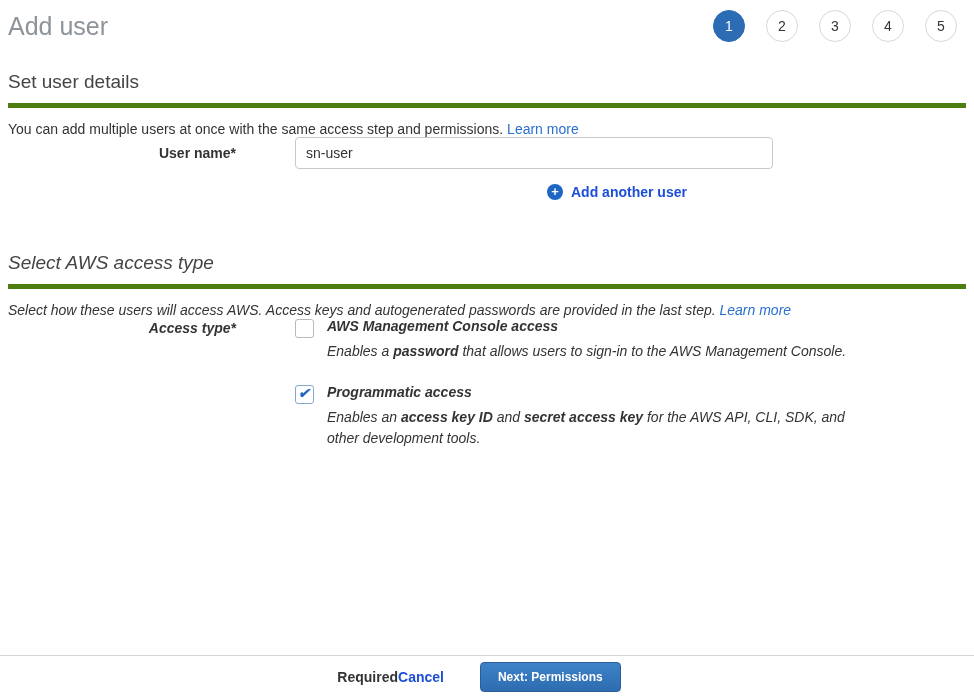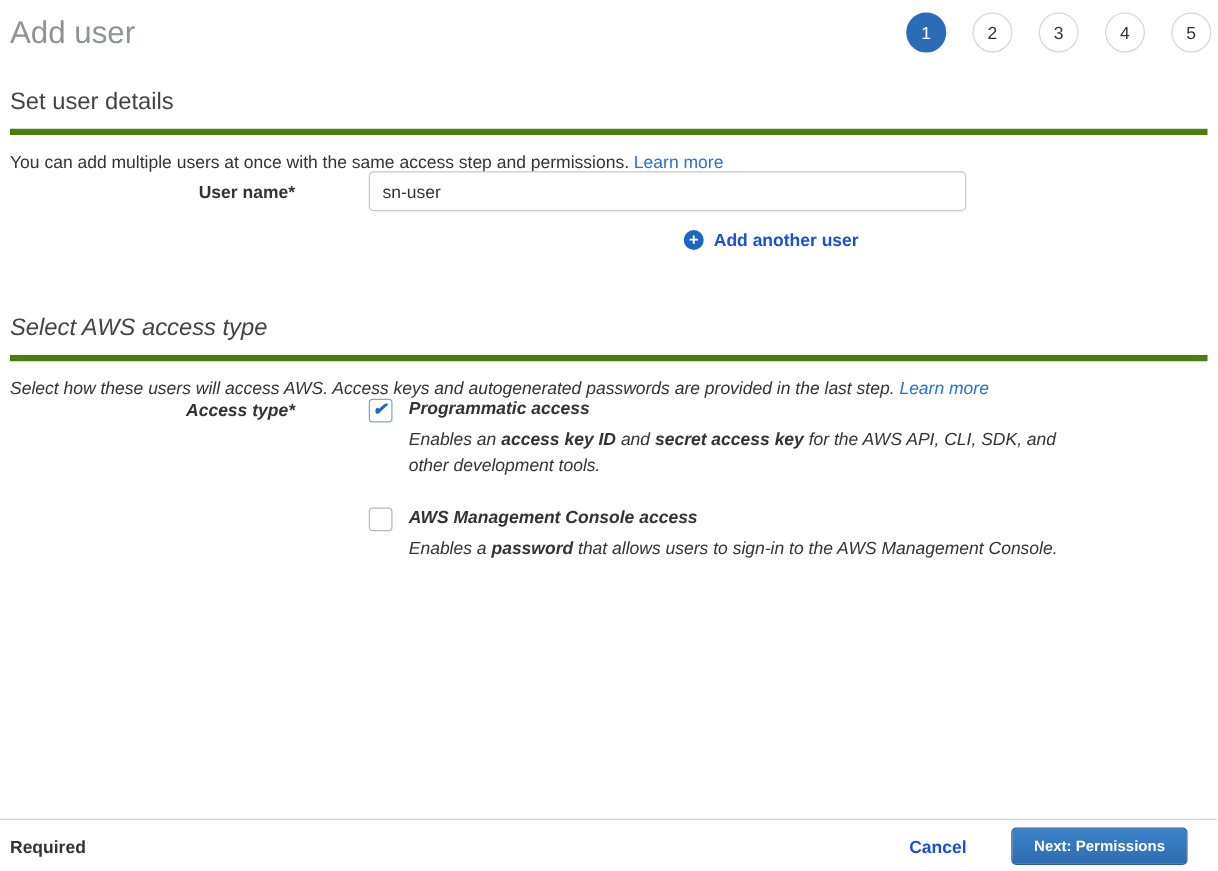--- a/index.html
+++ b/index.html
@@ -12,21 +12,21 @@
     position: relative;
     overflow: hidden;
     font-size: 14px;
   }
 
   
   .header {
     display: flex;
     justify-content: space-between;
     align-items: center;
-    padding: 10px 5px 0 8px;
+    padding: 10px 17px 0 8px;
   }
   .page-title {
     font-size: 25px;
     font-weight: 400;
     color: #8d9398;
     line-height: 1.2;
   }
   .steps { display: flex; gap: 21px; }
   .step-circle {
     width: 32px; height: 32px;
@@ -151,21 +151,21 @@
   
   .footer {
     position: absolute;
     left: 0; bottom: 0;
     width: 974px;
     height: 42px;
     border-top: 1px solid #d5d5d5;
     background: #fff;
     display: flex;
     align-items: center;
-    justify-content: space-between;
+    justify-content: center;
     padding: 0 24px 0 8px;
   }
   .required-label { font-weight: bold; color: #333; }
   .footer-actions { display: flex; align-items: center; gap: 36px; }
   .next-button {
     background: linear-gradient(#3d82c8, #2e6cb0);
     border: 1px solid #2a5e9a;
     border-radius: 4px;
     color: #fff;
     font-weight: bold;
@@ -209,35 +209,35 @@
 
   <div class="section-2">
     <h2 class="section-heading">Select AWS access type</h2>
     <p class="section-desc"><span>Select how these users will access AWS. Access keys and autogenerated passwords are provided in the last step. </span><a class="link">Learn more</a></p>
 
     <div class="form-row">
       <div class="form-label cb-label">Access type*</div>
       <div class="options-col">
 
         <div class="option">
+          <span class="aws-checkbox"></span>
+          <div>
+            <div class="option-title">AWS Management Console access</div>
+            <div class="option-desc"><span>Enables a </span><b>password</b><span> that allows users to sign-in to the AWS Management Console.</span></div>
+          </div>
+        </div>
+
+        <div class="option">
           <span class="aws-checkbox checked"></span>
           <div>
             <div class="option-title">Programmatic access</div>
             <div class="option-desc"><span>Enables an </span><b>access key ID</b><span> and </span><b>secret access key</b><span> for the AWS API, CLI, SDK, and other development tools.</span></div>
           </div>
         </div>
 
-        <div class="option">
-          <span class="aws-checkbox"></span>
-          <div>
-            <div class="option-title">AWS Management Console access</div>
-            <div class="option-desc"><span>Enables a </span><b>password</b><span> that allows users to sign-in to the AWS Management Console.</span></div>
-          </div>
-        </div>
-
       </div>
     </div>
   </div>
 
 </div>
 
 <div class="footer">
   <div class="required-label">Required</div>
   <div class="footer-actions">
     <a class="link-bold">Cancel</a>

